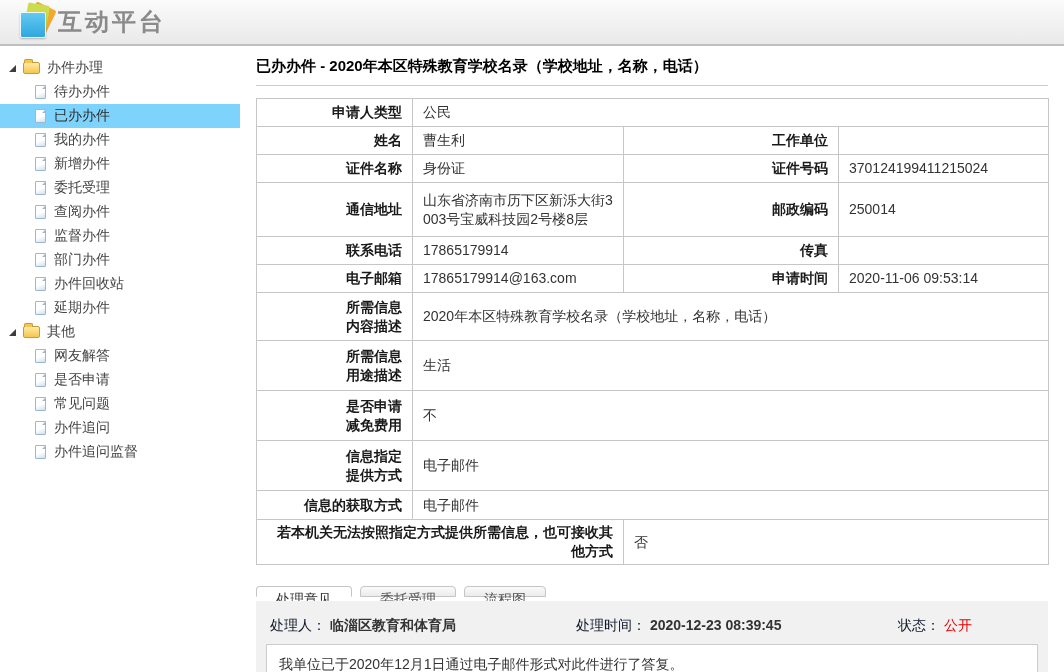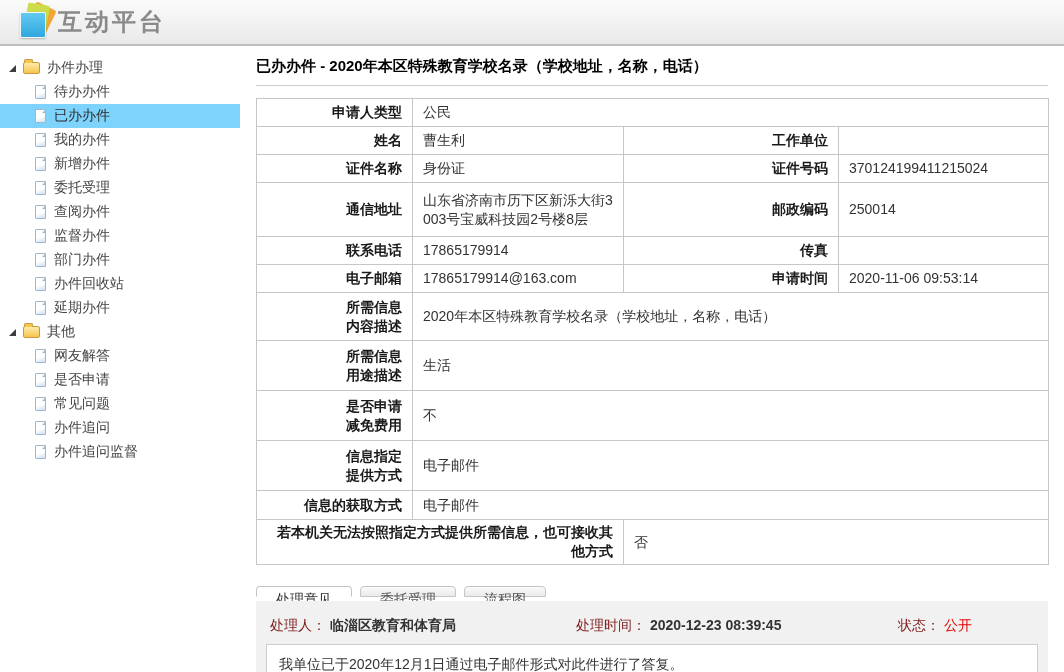--- a/index.html
+++ b/index.html
@@ -55,21 +55,21 @@
 
   
   .tabs { margin-top:5px; display:flex; height:27px; }
   .tab { padding:0 19px; line-height:25px; border:1px solid #c5c5c5; border-radius:4px 4px 0 0;
          margin-right:8px; background:linear-gradient(#fafafa,#ebebeb); color:#555; cursor:pointer; font-size:14px;margin-top:16px; }
   .tab.active { background:#fff; border-bottom-color:#fff; color:#333; }
 
   
   .panel { position:relative; margin-top:4px; width:792px; height:97px; background:#f1f1f1; }
   .meta { position:absolute; top:16px; font-size:14px; }
-  .meta .k { color:#7f1d1d; }
+  .meta .k { color:#0f172a; }
   .meta .v { color:#333; font-weight:bold; }
   .meta .red { color:#e60000; font-weight:normal; }
   .g1 { left:14px; } .g2 { left:320px; } .g3 { left:642px; }
   .reply-box { position:absolute; left:10px; right:10px; top:43px; height:40px;
                background:#fff; border:1px solid #ccc; padding:10px 12px; line-height:19px; color:#333; }
 </style>
 </head>
 <body>
 
 <div class="header">

